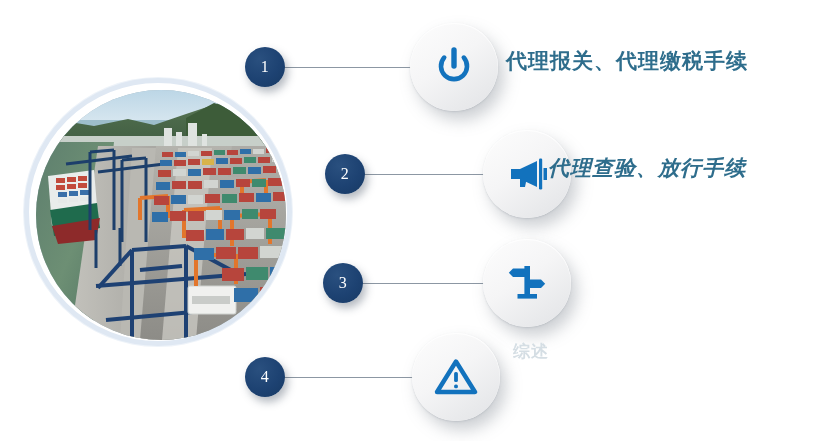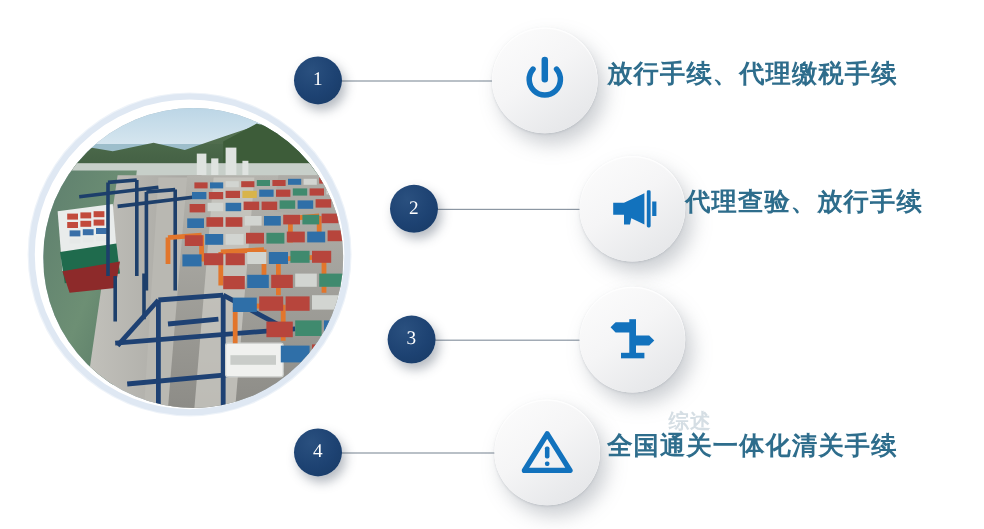--- a/index.html
+++ b/index.html
@@ -317,36 +317,36 @@
 
   <div class="num" style="left:245px; top:47px;">1</div>
 
   <div class="disc" style="left:410px; top:23px;">
     <svg width="44" height="44" viewBox="0 0 44 44">
       <path d="M22 5 v16" stroke="#1272bd" stroke-width="5.4" stroke-linecap="round" fill="none"></path>
       <path d="M12.2 12.6 a13 13 0 1 0 19.6 0" stroke="#1272bd" stroke-width="4.6" fill="none" stroke-linecap="round"></path>
     </svg>
   </div>
 
-  <div class="label" style="left:506px; top:47px;">放行手续、代理缴税手续</div>
+  <div class="label" style="left:506px; top:47px;">代理报关、代理缴税手续</div>
 
   <div class="num" style="left:325px; top:154px;">2</div>
 
   <div class="disc" style="left:483px; top:130px;">
     <svg width="44" height="44" viewBox="0 0 44 44">
       <g fill="#1272bd">
         <path d="M6 17 h9 l17 -8 v26 l-17 -8 h-9 z"></path>
         <path d="M15 25 h7 l-2 10 h-5 z"></path>
         <rect x="34" y="6.5" width="3.2" height="31" rx="1.2"></rect>
         <path d="M38.5 16 h3.5 v12 h-3.5 z"></path>
       </g>
     </svg>
   </div>
 
-  <div class="label" style="left:571px; top:154px;">代理查验、放行手续</div>
+  <div class="label" style="left:548px; top:154px;font-style:italic;">代理查验、放行手续</div>
 
   <div class="num" style="left:323px; top:263px;">3</div>
 
   <div class="disc" style="left:483px; top:239px;">
     <svg width="44" height="44" viewBox="0 0 44 44">
       <g fill="#1272bd">
         <rect x="19.4" y="5" width="5.6" height="31"></rect>
         <path d="M8 7.5 h14.5 v8.5 h-14.5 l-4.2 -4.25 z"></path>
         <path d="M36 18.5 h-14.5 v8.5 h14.5 l4.2 -4.25 z"></path>
         <rect x="12.5" y="33" width="19.5" height="4.6"></rect>
@@ -358,17 +358,16 @@
   <div class="num" style="left:245px; top:357px;">4</div>
 
   <div class="disc" style="left:412px; top:333px;">
     <svg width="44" height="44" viewBox="0 0 44 44">
       <path d="M22 6.5 L41 37 H3 Z" fill="none" stroke="#1272bd" stroke-width="4.4" stroke-linejoin="round"></path>
       <rect x="20.1" y="17" width="3.8" height="10" rx="1.6" fill="#1272bd"></rect>
       <rect x="20.1" y="29.5" width="3.8" height="3.8" rx="1.6" fill="#1272bd"></rect>
     </svg>
   </div>
 
-  <div class="watermark" style="left:513px; top:340px;margin-left:44px;">综述</div>
-
-  <div class="label" style="left:506px; top:357px;">全国通关一体化清关手续</div>
+  <div class="watermark" style="left:513px; top:340px;">综述</div>
+
 
 </div>
 
 </body></html>

